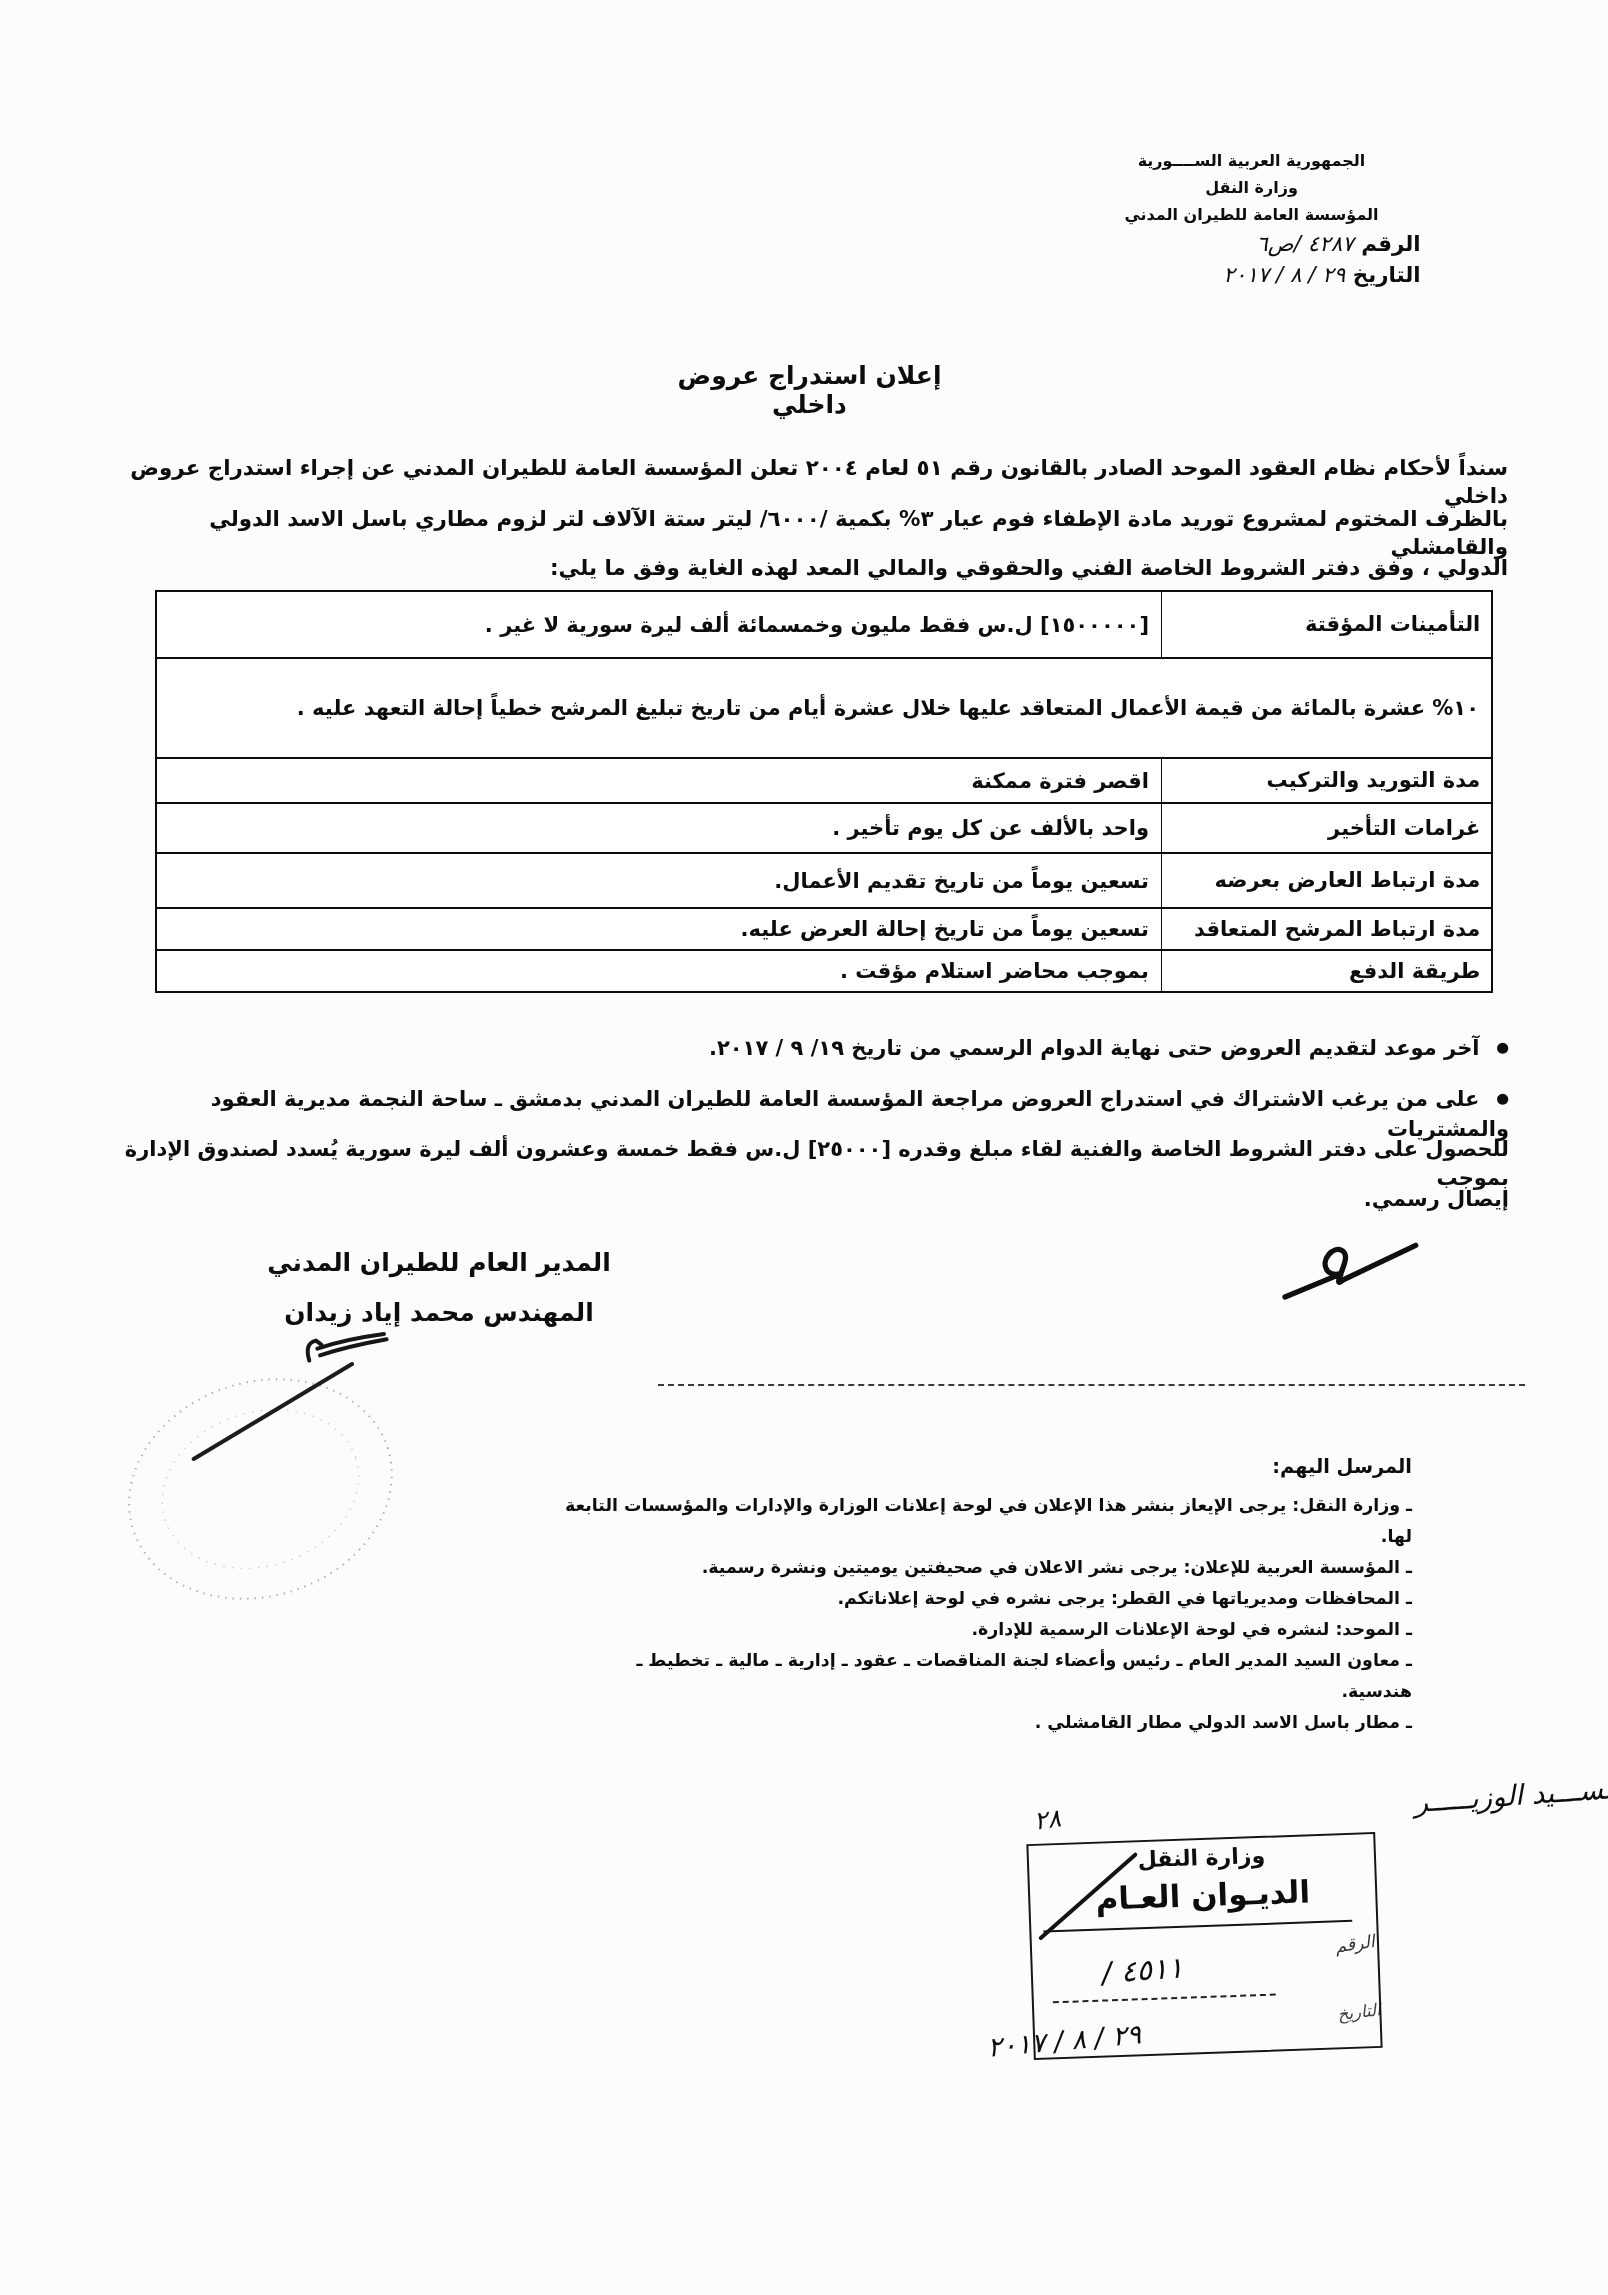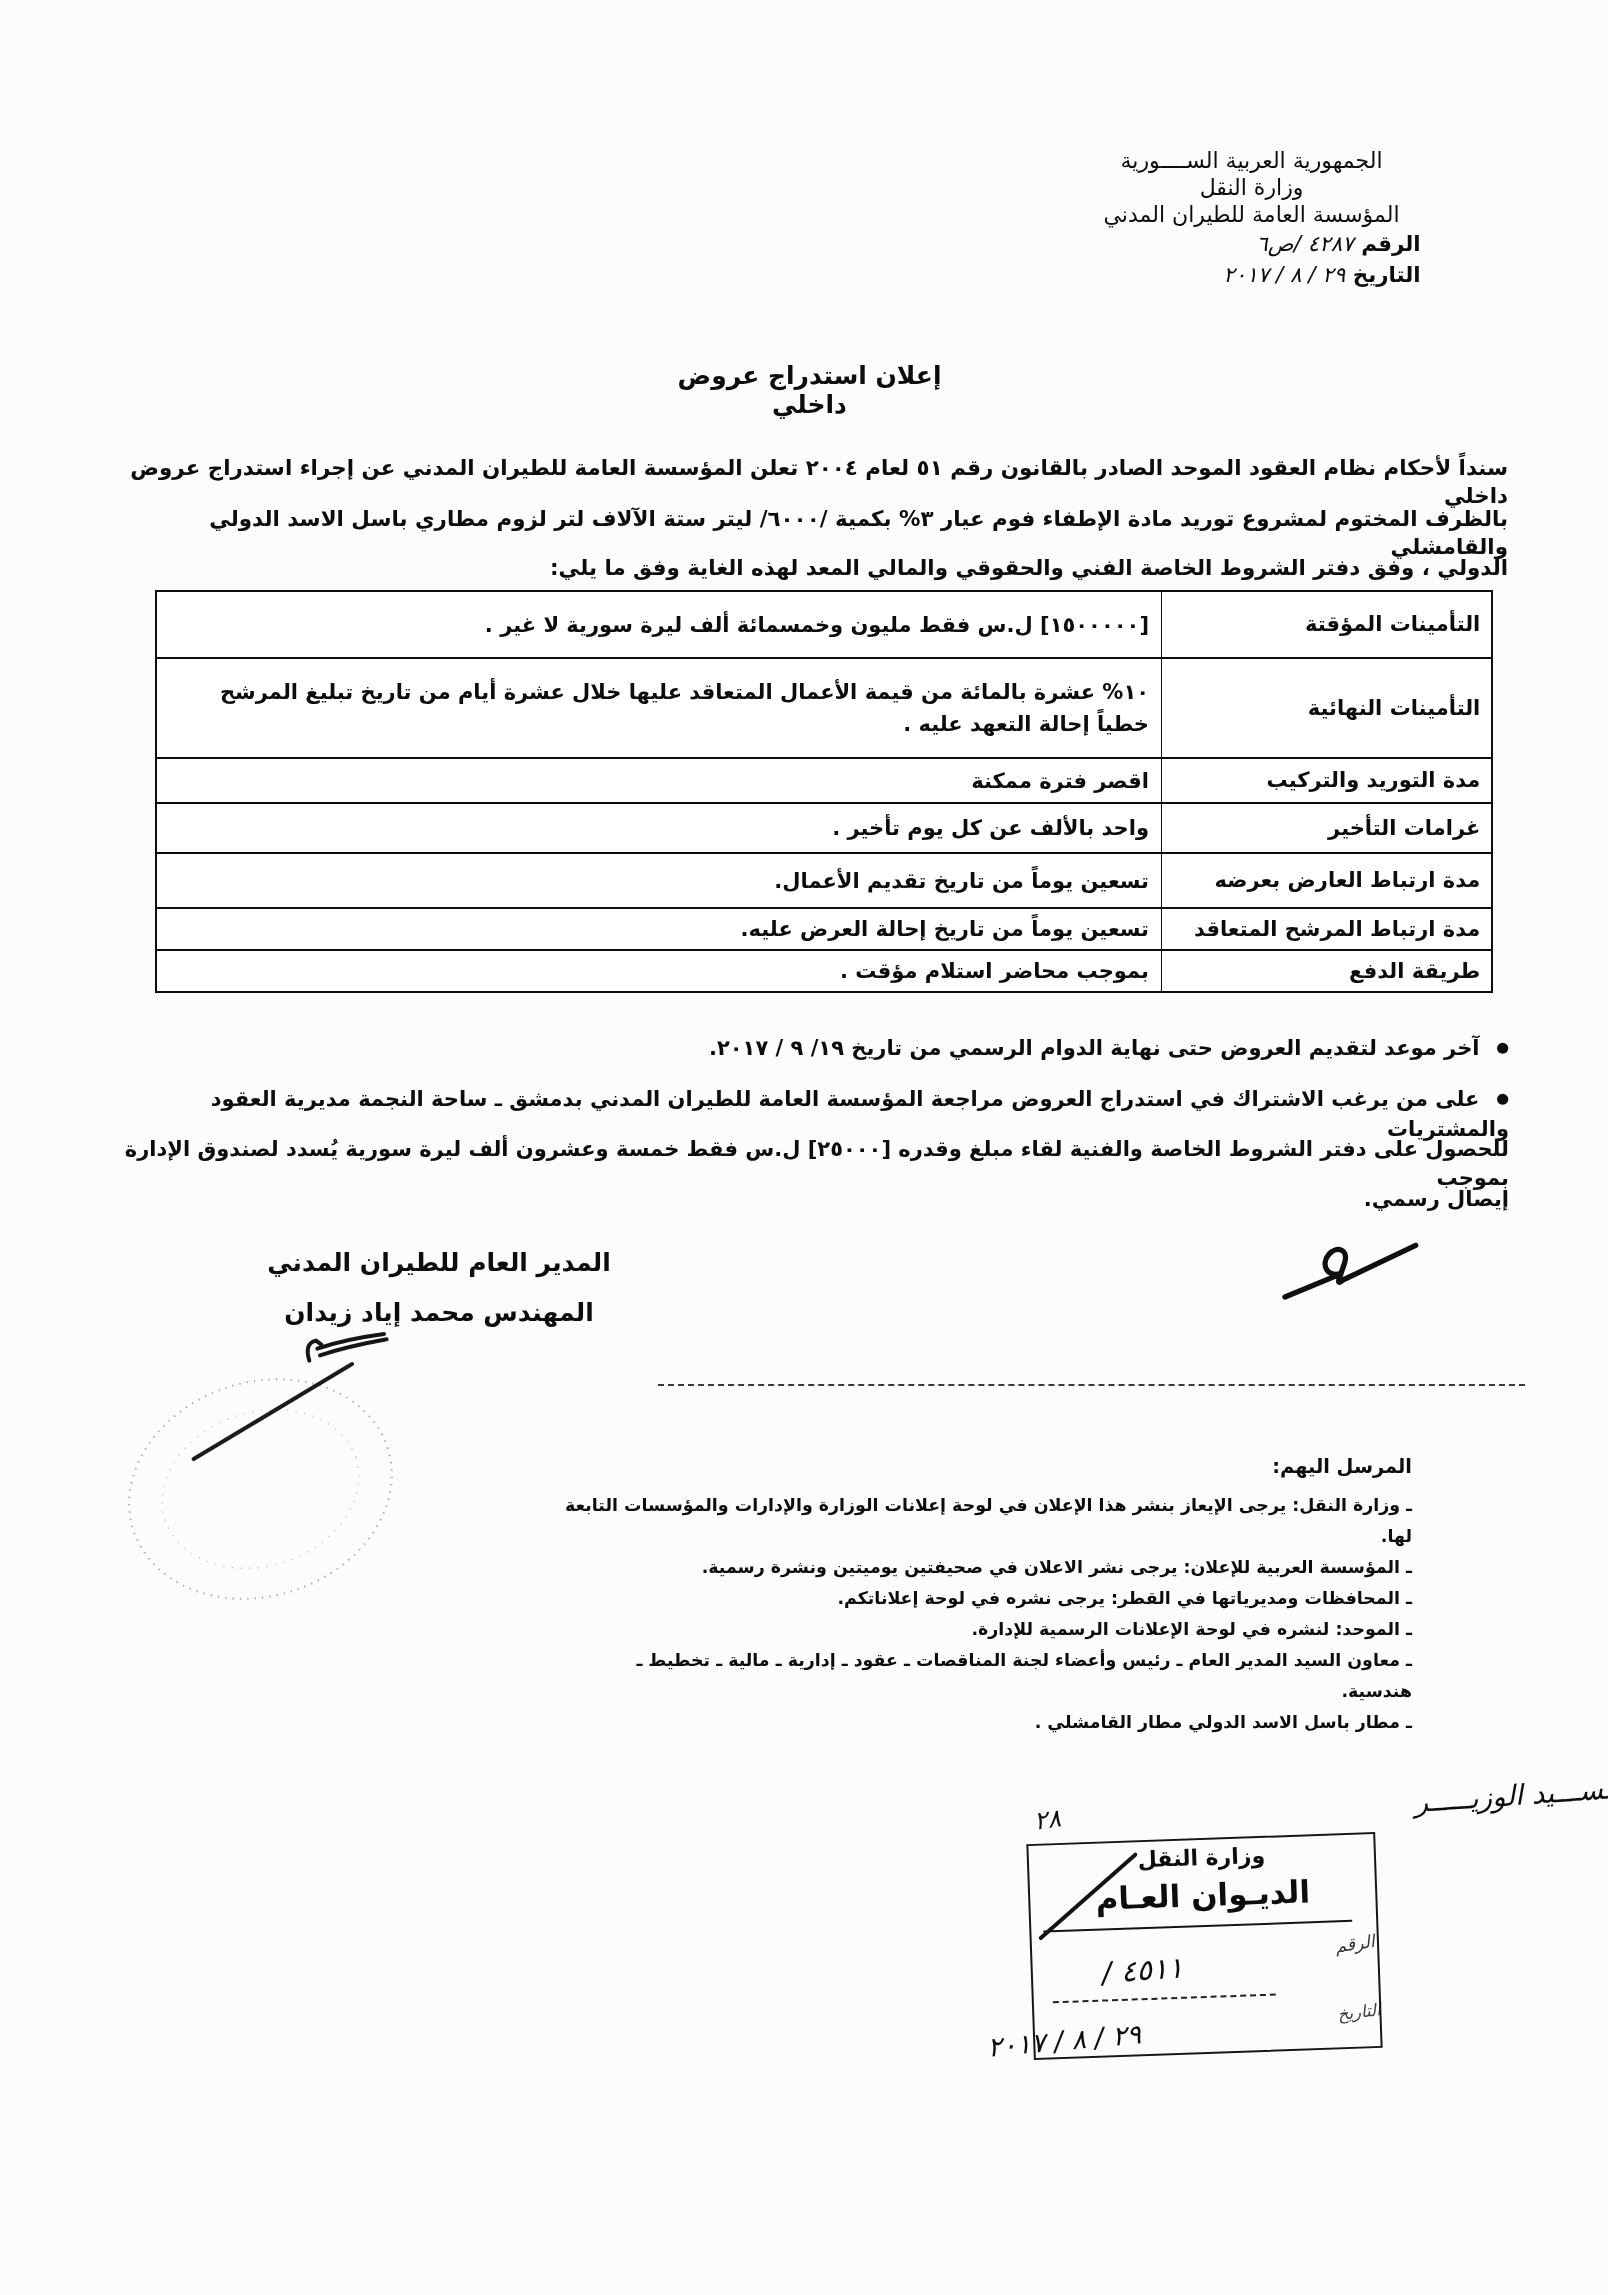--- a/index.html
+++ b/index.html
@@ -3,21 +3,21 @@
 <meta charset="utf-8">
 <style>
   html,body{margin:0;padding:0;}
   body{background:#e8e8e8;}
   .page{position:relative;width:1609px;height:2295px;background:#fcfcfb;overflow:hidden;
         font-family:"DejaVu Sans",sans-serif;color:#0d0d0d;margin:0 auto;}
   .abs{position:absolute;}
 
   
   .header{left:1073px;top:147px;width:357px;direction:rtl;}
-  .h-line{font-weight:400;font-size:22px;line-height:27px;text-align:center;}
+  .h-line{font-weight:700;font-size:16px;line-height:27px;text-align:center;}
   .h-meta{font-weight:700;font-size:21.4px;line-height:31px;text-align:right;padding-right:9.4px;}
   .hand{font-style:italic;font-weight:500;}
 
   
   .title{left:651px;top:361px;width:317px;text-align:center;font-size:25px;font-weight:700;direction:rtl;}
 
   
   .intro-line{left:100px;width:1408px;direction:rtl;text-align:right;font-size:21.4px;font-weight:600;line-height:28px;}
   .i1{top:454px;} .i2{top:505px;} .i3{top:554px;}
 
@@ -87,21 +87,20 @@
   <div class="abs intro-line i1">سنداً لأحكام نظام العقود الموحد الصادر بالقانون رقم ٥١ لعام ٢٠٠٤ تعلن المؤسسة العامة للطيران المدني عن إجراء استدراج عروض داخلي</div>
   <div class="abs intro-line i2">بالظرف المختوم لمشروع توريد مادة الإطفاء فوم عيار ٣% بكمية /٦٠٠٠/ ليتر ستة الآلاف لتر لزوم مطاري  باسل الاسد الدولي والقامشلي</div>
   <div class="abs intro-line i3">الدولي ، وفق دفتر الشروط الخاصة الفني والحقوقي والمالي المعد لهذه الغاية وفق ما يلي:</div>
 
   <div class="abs doc-table">
     <div class="t-row r1">
       <div class="t-label">التأمينات المؤقتة</div>
       <div class="t-value">[١٥٠٠٠٠٠] ل.س فقط مليون وخمسمائة ألف ليرة سورية لا غير .</div>
     </div>
     <div class="t-row r2">
-      <div class="t-label">التأمينات النهائية</div>
       <div class="t-value">١٠% عشرة بالمائة من قيمة الأعمال المتعاقد عليها خلال عشرة أيام من تاريخ تبليغ المرشح خطياً إحالة التعهد عليه .</div>
     </div>
     <div class="t-row r3">
       <div class="t-label">مدة التوريد والتركيب</div>
       <div class="t-value">اقصر فترة ممكنة</div>
     </div>
     <div class="t-row r4">
       <div class="t-label">غرامات التأخير</div>
       <div class="t-value">واحد بالألف عن كل يوم تأخير .</div>
     </div>

